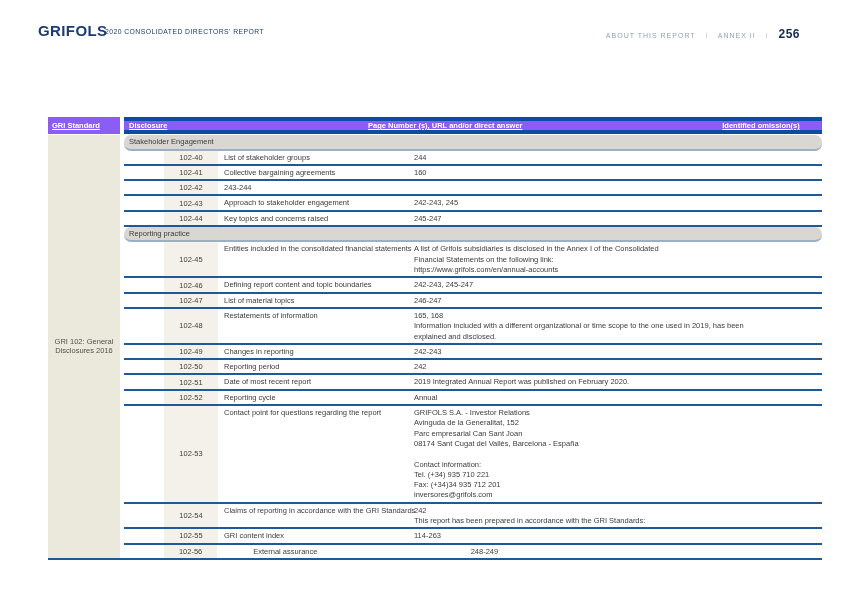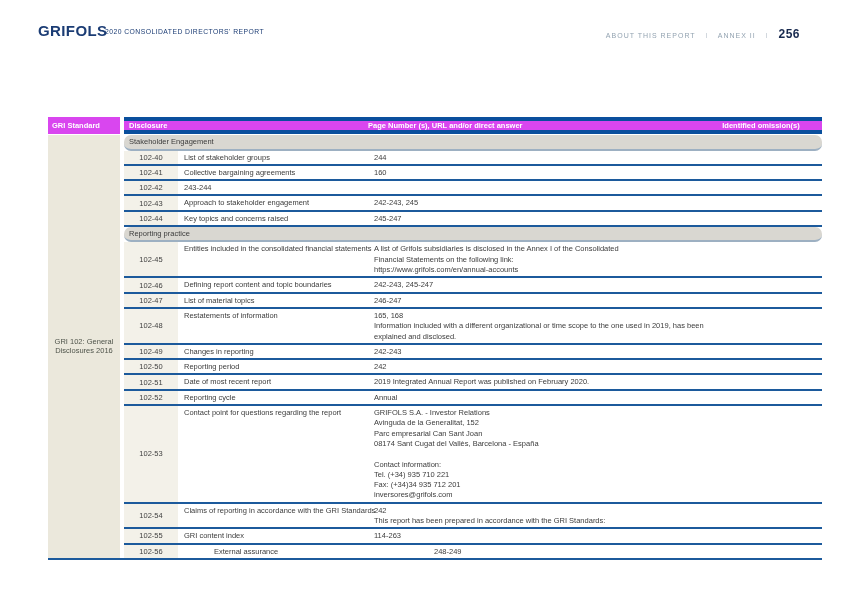--- a/index.html
+++ b/index.html
@@ -11,38 +11,38 @@
   .logo{position:absolute;left:0;top:1px;font-size:15px;font-weight:bold;color:#1b3c74;letter-spacing:.4px;}
   .report-title{position:absolute;left:67px;top:7px;font-size:6.8px;color:#1b3c74;letter-spacing:.45px;}
   .top-nav{position:absolute;right:0;top:6px;font-size:7px;letter-spacing:1px;color:#93a3b1;white-space:nowrap;}
   .top-nav .sep{margin:0 7px;color:#b9c3cc;font-size:6.5px;}
   .top-nav .pagenum{color:#17294e;font-weight:bold;font-size:12px;letter-spacing:.5px;}
   .top-nav .navlink{cursor:pointer;}
 
   
   .gri-table{position:absolute;left:48px;top:117px;width:774px;border-bottom:2px solid #1c5a9c;}
   .thead{display:flex;height:17px;}
-  .th{background:#d946ef;color:#ffffff;font-size:7.5px;font-weight:bold;display:flex;align-items:center;box-sizing:border-box;}
+  .th{background:#8b5cf6;color:#ffffff;font-size:7.5px;font-weight:bold;display:flex;align-items:center;box-sizing:border-box;text-decoration:underline;}
   .th-standard{width:72px;margin-right:4px;padding-left:4px;}
   .th-right{flex:1;background:#0a4f9d;display:flex;align-items:center;}
   .th-disc{width:244px;padding-left:5px;}
   .th-page{width:332px;}
   .th-om{flex:1;justify-content:center;text-align:center;}
 
   .tbody{display:flex;margin-top:1px;}
   .left-col{width:72px;margin-right:4px;background:#ebe8dc;display:flex;align-items:center;justify-content:center;
             text-align:center;font-size:7.5px;color:#4f544b;line-height:9.8px;padding:0 4px;box-sizing:border-box;}
   .rows{flex:1;min-width:0;}
 
   .section-row{background:#d9d7d1;border-bottom:2px solid #9db0c2;font-size:7.5px;color:#3c3c3c;
                padding:2px 0 1px 5px;min-height:10.5px;line-height:10.5px;border-radius:7px;}
   .data-row{display:flex;border-bottom:2px solid #1c5a9c;min-height:12.5px;align-items:stretch;}
   .data-row:last-child{border-bottom:none;gap:30px;}
   .cell-num{width:54px;background:#f3f1e9;display:flex;align-items:center;justify-content:center;
-            font-size:7.5px;color:#3f3f3f;box-sizing:border-box;}
+            font-size:7.5px;color:#3f3f3f;box-sizing:border-box;margin-left:40px;}
   .cell-disc{width:190px;padding:2px 2px 1px 6px;box-sizing:border-box;font-size:7.5px;line-height:10.3px;
              color:#3c3c3c;white-space:nowrap;}
   .cell-ans{width:332px;padding:2px 0 1px 6px;box-sizing:border-box;font-size:7.5px;line-height:10.3px;color:#3c3c3c;}
   .cell-om{flex:1;}
   .ans-line{min-height:10.3px;white-space:nowrap;}
 </style>
 </head>
 <body>
 
 <div class="page">

